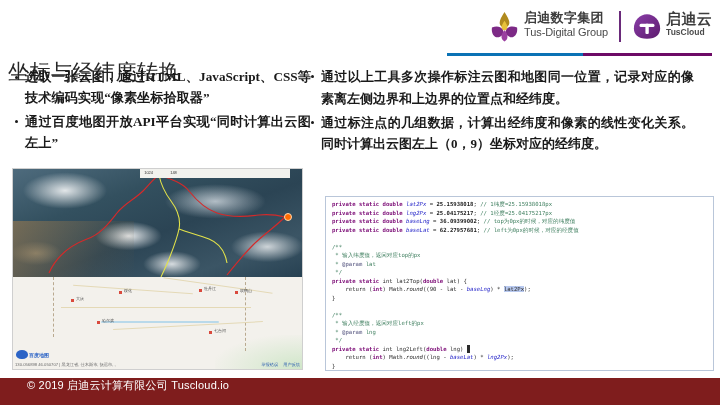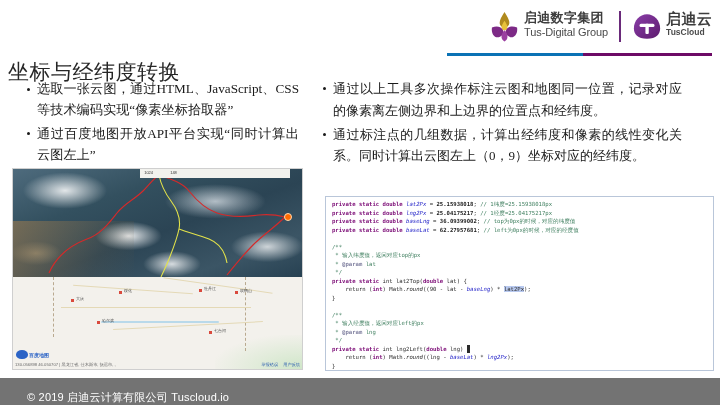--- a/index.html
+++ b/index.html
@@ -30,21 +30,21 @@
   .logo-en2{font-family:"Liberation Sans",sans-serif;font-weight:bold;font-size:8.5px;color:#4a4a4a;margin-top:2px;}
 
   .header-rule{position:absolute;left:447px;top:53px;width:265px;height:3px;display:flex;}
   .header-rule .blue{flex:0 0 136px;background:#0a72b5;}
   .header-rule .purple{flex:1;background:#6d0a66;}
 
   
   .col-left{position:absolute;left:10px;top:62px;width:305px;}
   .col-right{position:absolute;left:306px;top:62px;width:392px;}
 
-  ul.bullets{list-style:none;margin:16px;padding:0;}
+  ul.bullets{list-style:none;margin:4px;padding:0;font-weight:bold;}
   ul.bullets li{
     position:relative;padding-left:11px;
     font-size:13.2px;line-height:1.62;color:#1a1a1a;
     margin-bottom:2px;text-align:justify;
   }
   ul.bullets li::before{
     content:"";position:absolute;left:1px;top:.72em;
     width:3px;height:3px;border-radius:50%;background:#1a1a1a;
   }
   .col-right ul.bullets li{font-size:13px;line-height:1.68;}
@@ -130,21 +130,21 @@
   .num{color:#1c1c1c;font-weight:bold;}
   .cmt{color:#3f7f5f;}
   .meth{color:#1a1a1a;font-style:italic;}
   .tag{color:#7f7f9f;font-weight:bold;}
   .sel{background:#b8c9ef;}
   .cursor{display:inline-block;width:3px;background:#2b2b2b;color:transparent;}
 
   
   .footer{
     position:absolute;left:0;bottom:0;width:720px;height:27px;
-    background:#737373;display:flex;align-items:flex-end;
+    background:#7f1d1d;display:flex;align-items:flex-start;
   }
   .footer-text{
     margin-left:27px;color:#ffffff;
     font-family:"Liberation Sans",sans-serif;font-size:11px;letter-spacing:.2px;
   }
 </style>
 </head>
 <body>
 
 <div class="slide">

